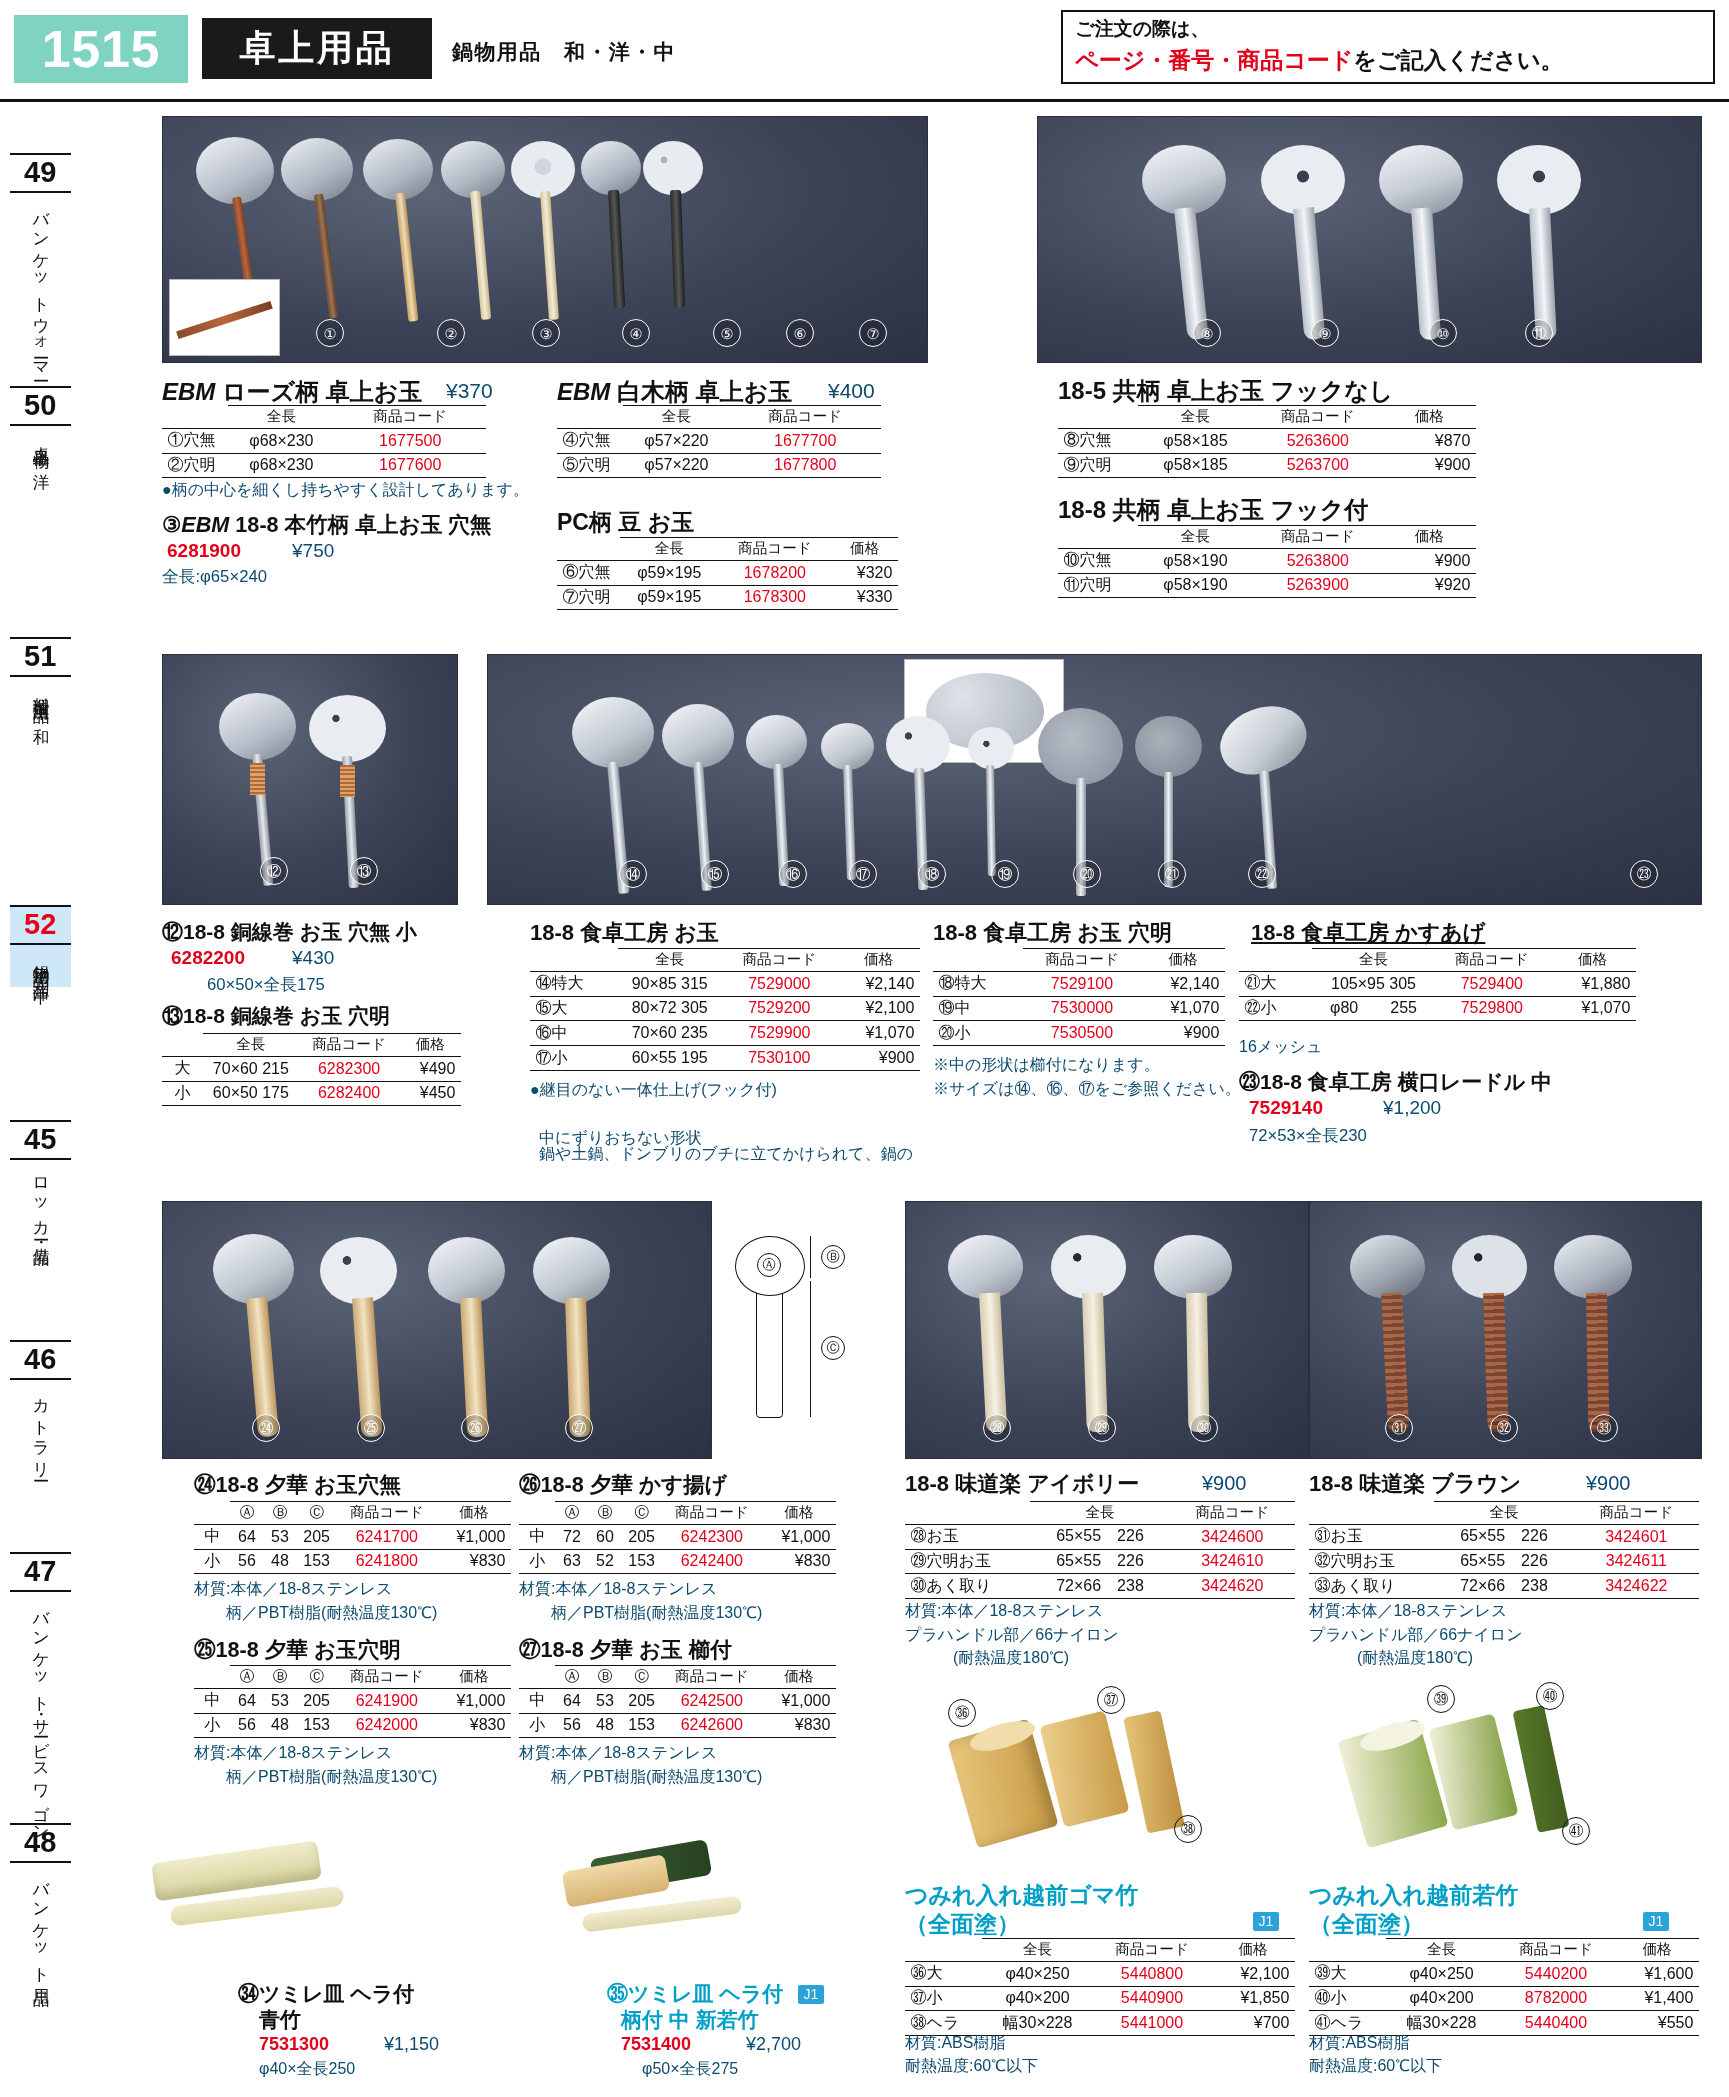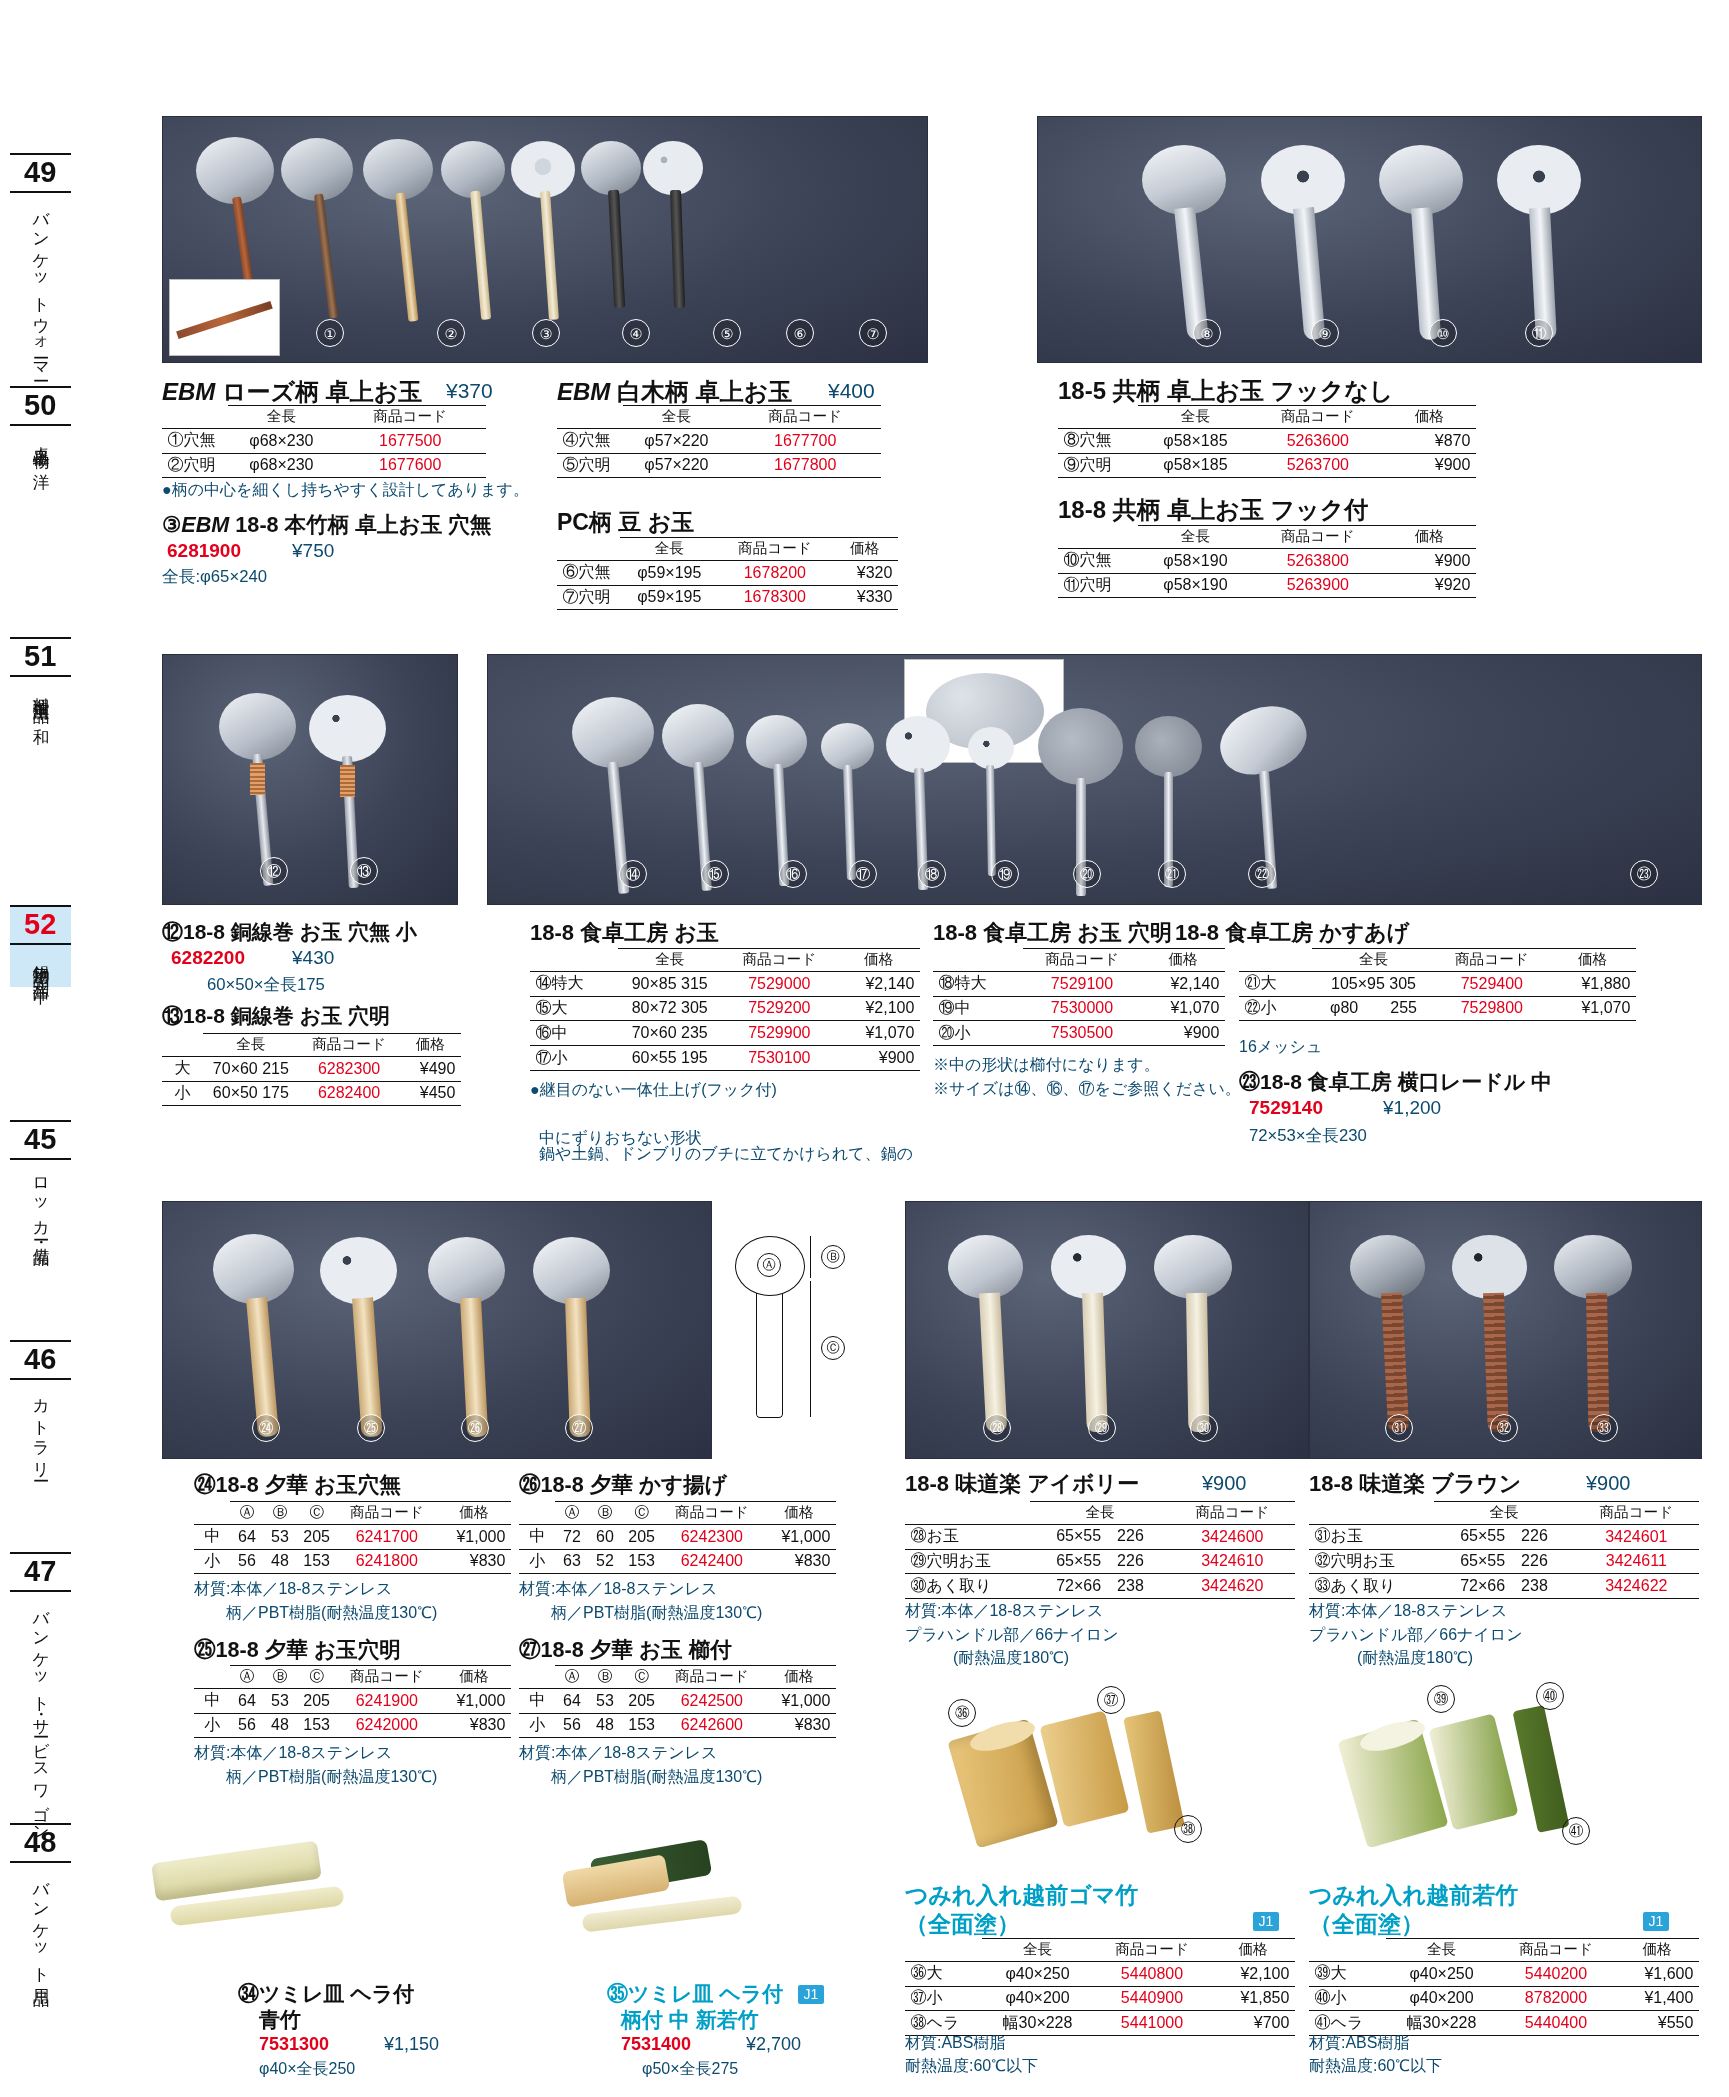--- a/index.html
+++ b/index.html
@@ -92,20 +92,32 @@
     position:absolute; background:#29a3d8; color:#fff; font-size:14px;
     padding:1.4px 5.6px; border-radius:2.1px;
   }
   .cy { color:#00a0c6; }
 </style>
 </head>
 <body>
 
 <div class="page">
 
+  <div class="hdr">
+    <div class="pagenum-box">1515</div>
+    <div class="cat-title">卓上用品</div>
+    <div class="cat-sub">鍋物用品　和・洋・中</div>
+    <div class="order-box">
+      <div class="order-l1">ご注文の際は、</div>
+      <div class="order-l2">
+        <span class="rd">ページ・番号・商品コード</span><span>をご記入ください。</span>
+      </div>
+    </div>
+    <div class="hdr-rule"></div>
+  </div>
 
   <div class="rail">
     <div class="tab" style="top:42px;">
       <div class="num">49</div>
       <div class="lbl">バンケットウォーマー</div>
     </div>
     <div class="tab" style="top:275px;">
       <div class="num">50</div>
       <div class="lbl">卓上器物　洋</div>
     </div>
@@ -493,21 +505,21 @@
     <tr>
       <td class="l"><span>⑳</span><span>小</span></td>
       <td class="code">7530500</td>
       <td class="price">¥900</td>
     </tr>
   </tbody>
     </table>
   <div class="txt" style="left:933px; top:1055px; font-size:16px;">※中の形状は櫛付になります。</div>
   <div class="txt" style="left:933px; top:1079px; font-size:16px;">※サイズは⑭、⑯、⑰をご参照ください。</div>
 
-  <div class="title" style="left:1175px; top:918px; font-size:22px;">18-8 食卓工房 かすあげ</div>
+  <div class="title" style="left:1251px; top:918px; font-size:22px;text-decoration:underline;">18-8 食卓工房 かすあげ</div>
   <table class="spec" style="left:1239px; top:948px; width:397px;">
     <tbody>
         <tr>
       <th style="width:77px; border-top:none;"></th>
       <th style="width:125px;">全長</th>
       <th style="width:118px;">商品コード</th>
       <th style="width:90px;">価格</th>
     </tr>
     <tr>
       <td class="l"><span>㉑</span><span>大</span></td>

